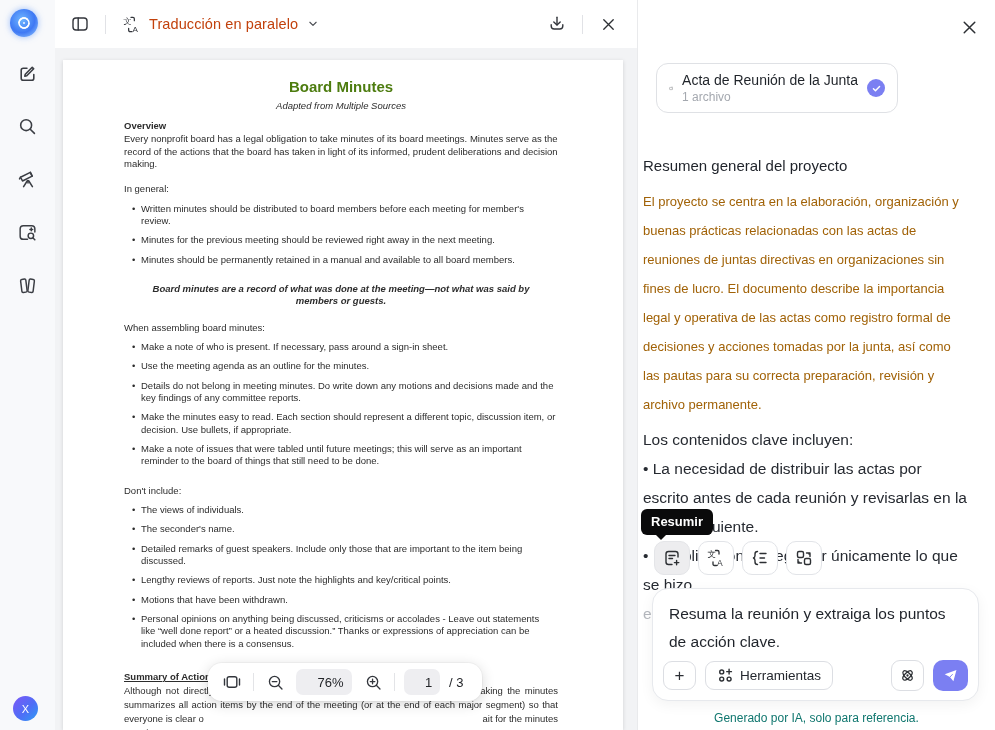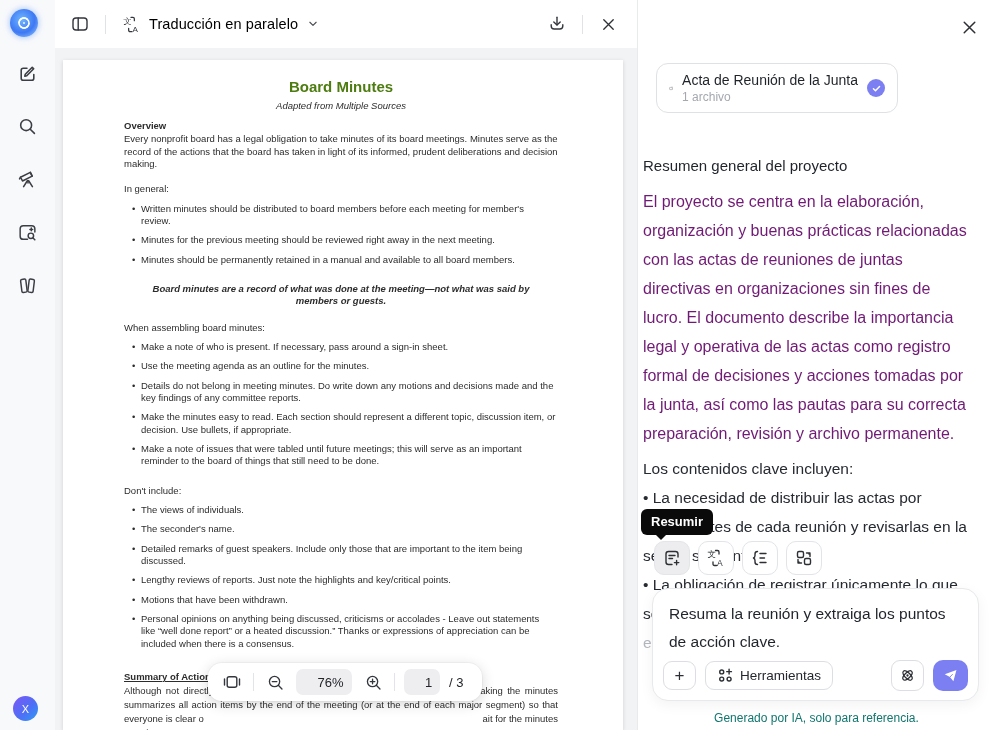--- a/index.html
+++ b/index.html
@@ -19,21 +19,21 @@
     background:linear-gradient(135deg,#7d58f7 0%, #4f6ef6 55%, #2e9cf4 100%);
     color:#fff; font-size:11px; display:flex; align-items:center; justify-content:center; }
 
   
   .doc-pane { position:absolute; left:55px; top:0; width:582px; height:730px; background:#fff; }
   .doc-header { position:absolute; left:0; top:0; width:582px; height:48px; background:#fff;
     display:flex; align-items:center; padding:0 14px 0 10px; }
   .hdr-icon-btn { width:30px; height:30px; border-radius:7px; display:flex; align-items:center; justify-content:center; cursor:pointer; }
   .hdr-sep { width:1px; height:19px; background:#e1e2e6; margin:0 10px; }
   .doc-title-group { display:flex; align-items:center; gap:8px; margin-left:6px; cursor:pointer; }
-  .doc-title { font-size:14.5px; color:#000000; font-weight:500; letter-spacing:.1px; }
+  .doc-title { font-size:14.5px; color:#c2410c; font-weight:500; letter-spacing:.1px; }
   .hdr-spacer { flex:1; }
 
   .viewer { position:absolute; left:0; top:48px; width:582px; height:682px; background:#f2f3f5; overflow:hidden; }
   .page { position:absolute; left:8px; top:12px; width:560px; height:670px; background:#fff;
     box-shadow:0 1px 4px rgba(0,0,0,.14); padding:17px 65px 0 61px;
     font-size:9.5px; line-height:1.3; color:#2c2c2c; overflow:hidden; }
   .pg-title { text-align:center; font-size:15px; font-weight:bold; color:#4d7c0f; }
   .pg-subtitle { text-align:center; font-style:italic; font-size:9.5px; margin-top:3px; }
   .pg-h { font-weight:bold; margin-top:10px; }
   .pg-h.first { margin-top:8px; }
@@ -68,21 +68,21 @@
   .file-card { position:absolute; left:18px; top:63px; width:242px; height:50px; border:1px solid #dfe1e5;
     border-radius:12px; display:flex; align-items:center; padding:0 12px; gap:9px; cursor:pointer; background:#fff; }
   .fc-text { display:flex; flex-direction:column; gap:2px; }
   .fc-title { font-size:14px; color:#1f2329; font-weight:500; white-space:nowrap; }
   .fc-meta { font-size:12px; color:#a4a8af; }
   .fc-badge { margin-left:auto; width:18px; height:18px; border-radius:50%; background:#7b7ff2;
     display:flex; align-items:center; justify-content:center; flex:0 0 18px; }
 
   .chat-body { position:absolute; left:5px; top:157px; width:326px; color:#24282f; }
   .cb-heading { font-size:15px; color:#1f232a; }
-  .cb-para { margin-top:13px; font-size:16px; line-height:29px; color:#701a75; }
+  .cb-para { margin-top:13px; font-size:13px; line-height:29px; color:#a16207; }
   .cb-sub { margin-top:6px; font-size:15.5px; line-height:29px; color:#262a31; }
   .cb-bullet { font-size:15.5px; line-height:29px; color:#262a31; }
   .cb-faded { font-size:15.5px; line-height:29px; color:#b4b7bd; white-space:nowrap; overflow:hidden; }
 
   .tooltip { position:absolute; left:3px; top:509px; background:#0a0a0b; color:#fff; font-size:13px;
     font-weight:bold; padding:5px 10px 6px; border-radius:6px; z-index:9; }
   .tooltip:after { content:""; position:absolute; left:14px; bottom:-5px; border-left:6px solid transparent;
     border-right:6px solid transparent; border-top:6px solid #0a0a0b; }
 
   .actions { position:absolute; left:16px; top:541px; display:flex; gap:8px; }

